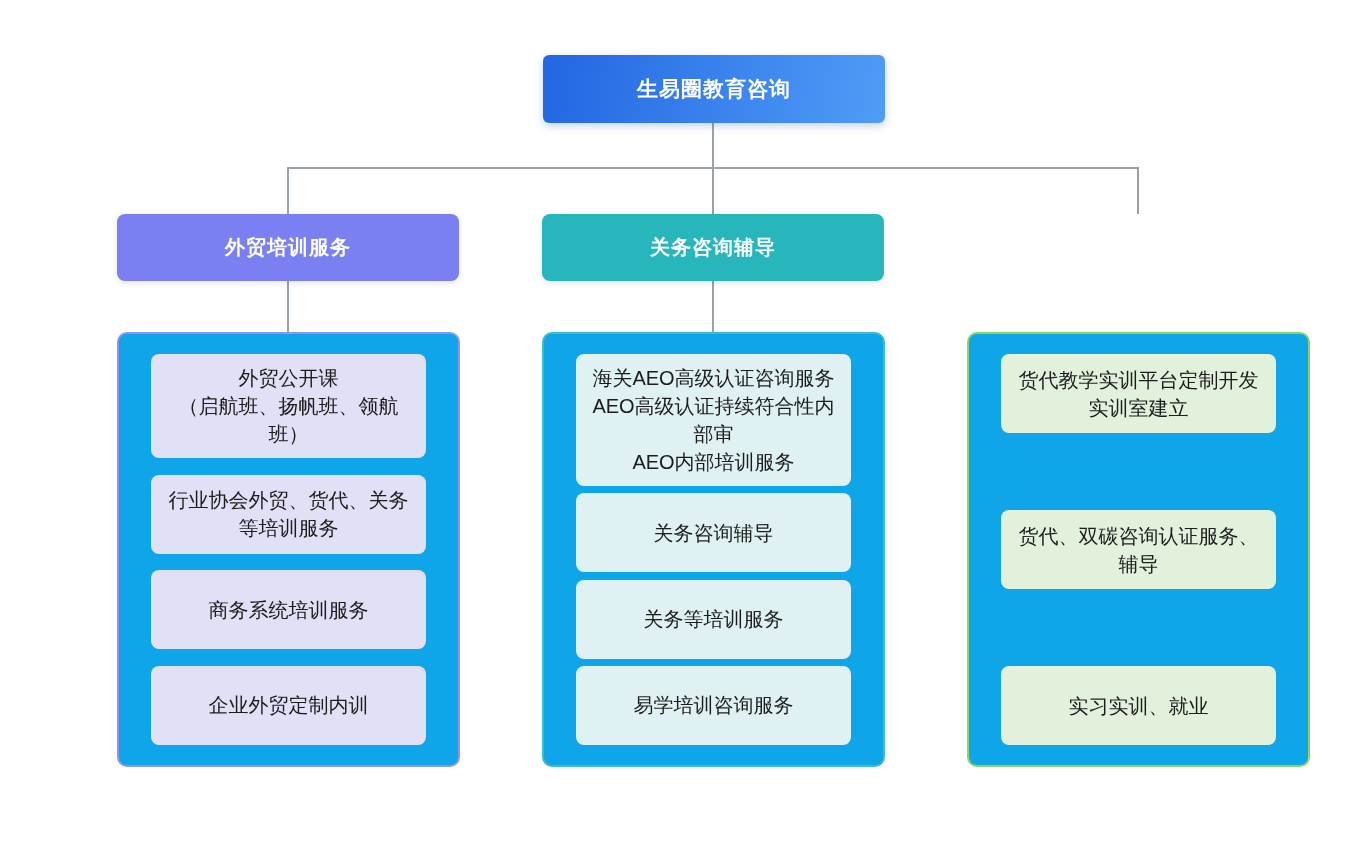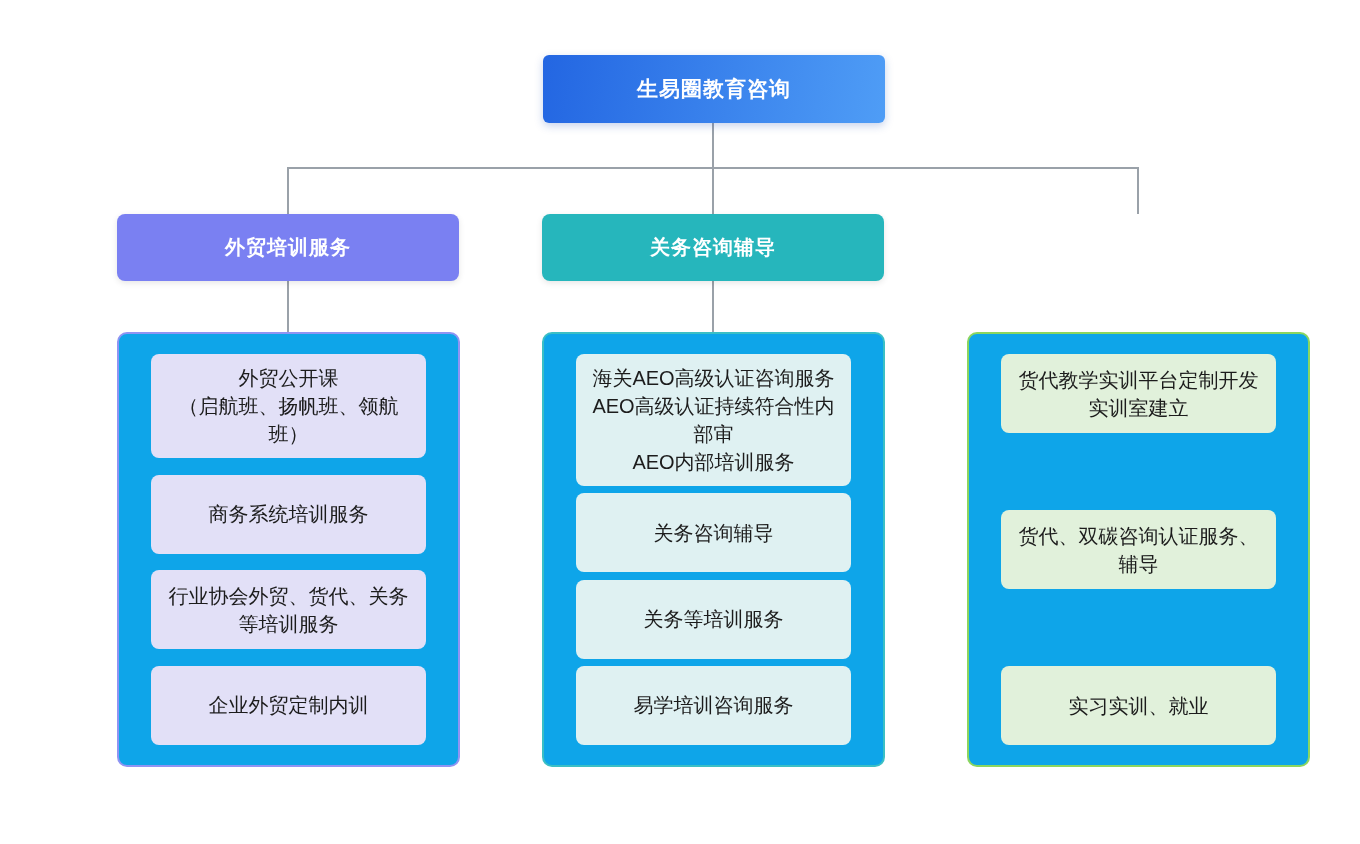--- a/index.html
+++ b/index.html
@@ -111,22 +111,22 @@
   <div class="branch-header b1">
     <span>外贸培训服务</span>
   </div>
   <div class="branch-header b2">
     <span>关务咨询辅导</span>
   </div>
 
   <div class="branch-container b1">
     <div class="item">外贸公开课
 （启航班、扬帆班、领航班）</div>
+    <div class="item">行业协会外贸、货代、关务等培训服务</div>
     <div class="item">商务系统培训服务</div>
-    <div class="item">行业协会外贸、货代、关务等培训服务</div>
     <div class="item">企业外贸定制内训</div>
   </div>
 
   <div class="branch-container b2">
     <div class="item">海关AEO高级认证咨询服务
 AEO高级认证持续符合性内部审
 AEO内部培训服务</div>
     <div class="item">关务咨询辅导</div>
     <div class="item">关务等培训服务</div>
     <div class="item">易学培训咨询服务</div>

